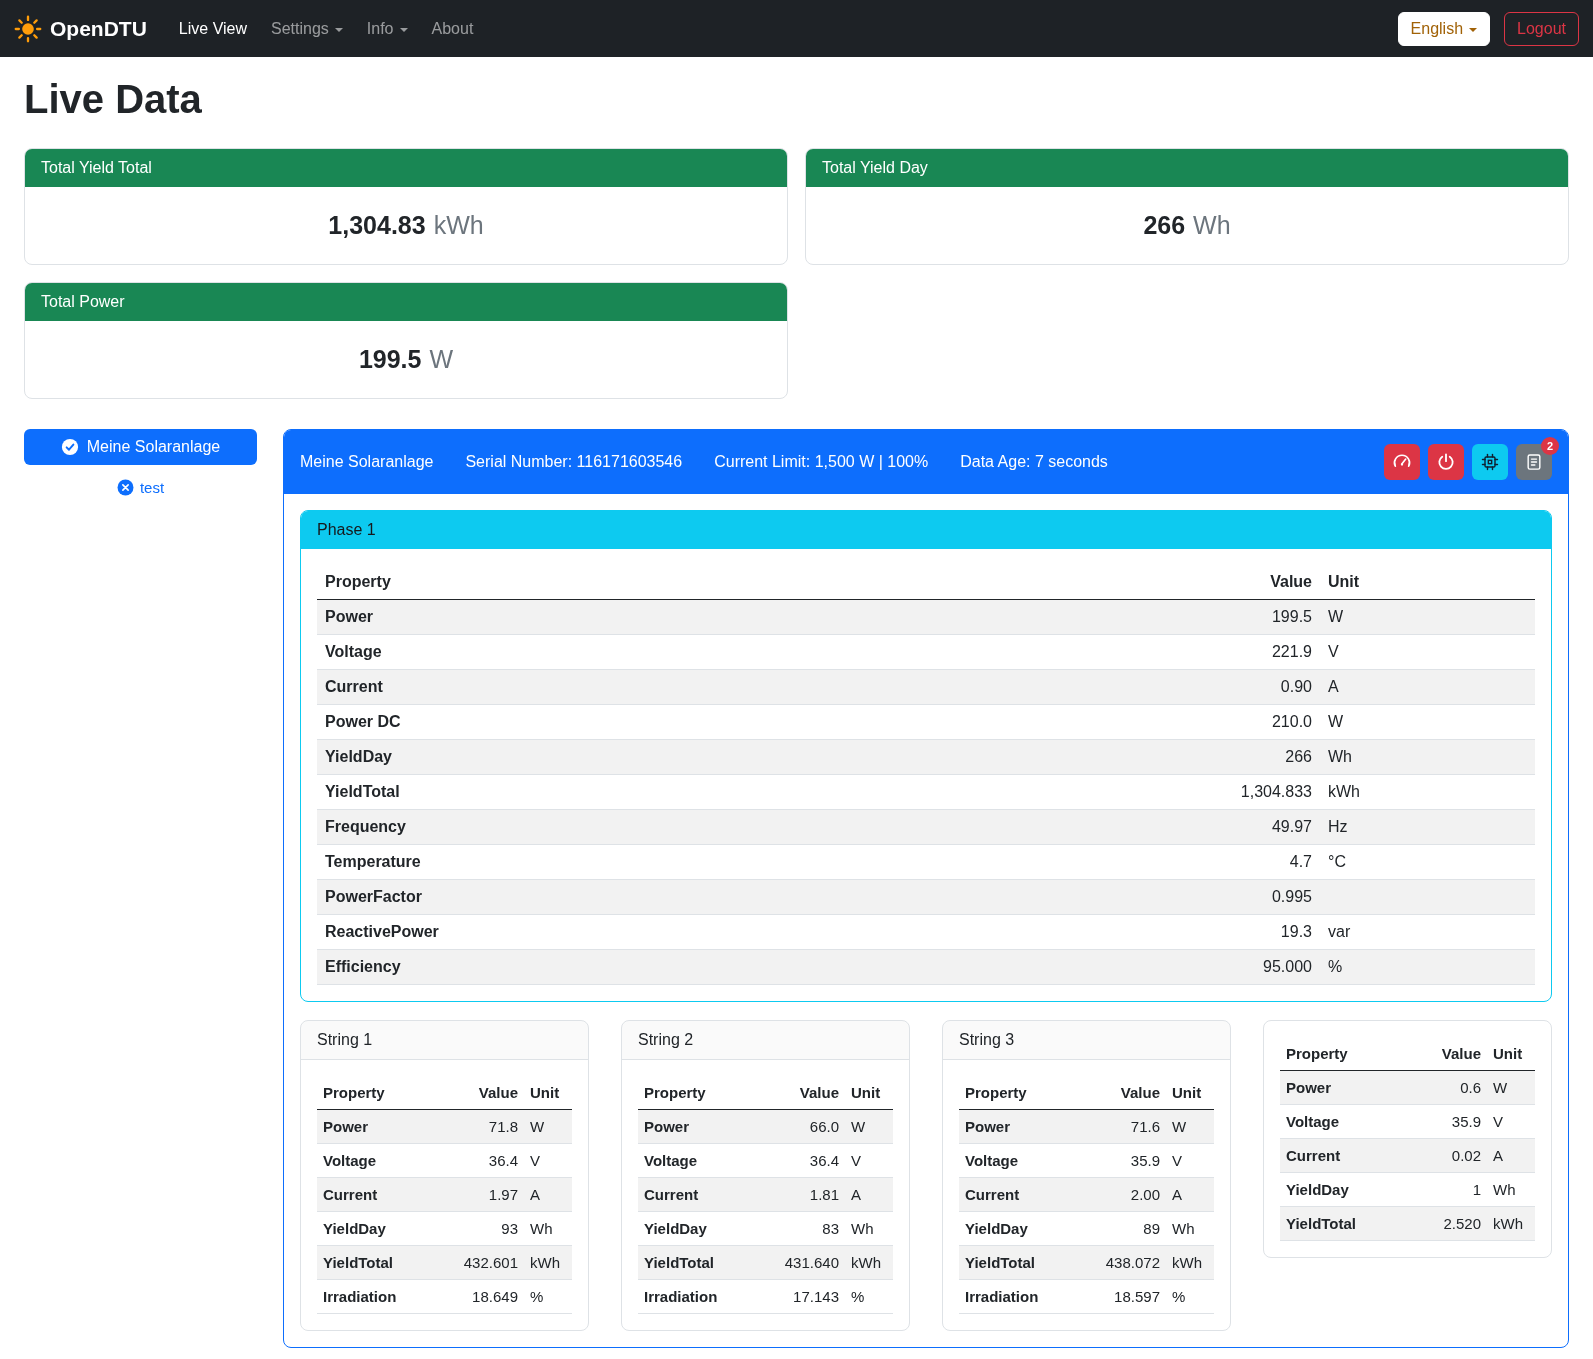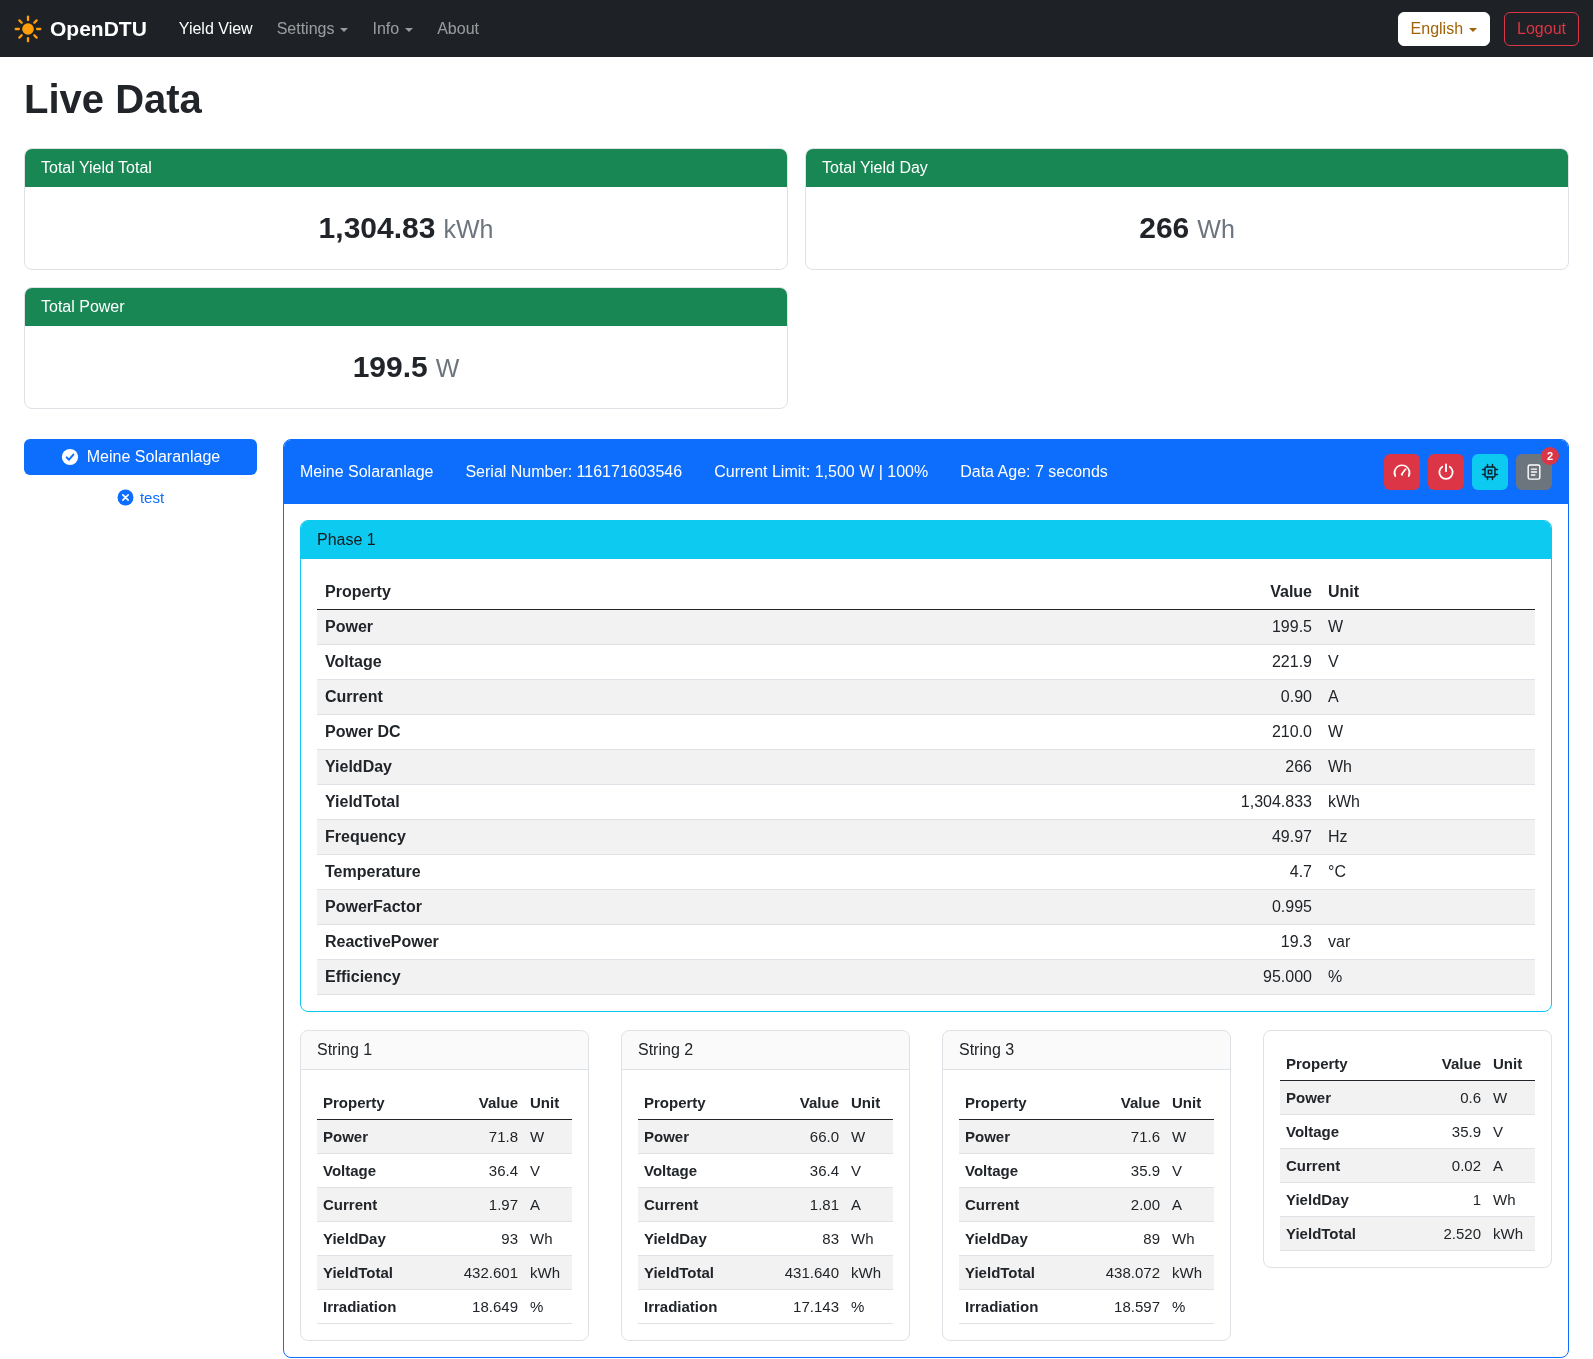--- a/index.html
+++ b/index.html
@@ -23,21 +23,21 @@
   .lang-btn { background:#fff; color:#a16207; border:1px solid #fff; border-radius:6px; padding:7px 12px; font-size:16px; cursor:pointer; font-family:inherit; }
   .logout-btn { background:transparent; color:#dc3545; border:1px solid #dc3545; border-radius:6px; padding:7px 12px; font-size:16px; cursor:pointer; font-family:inherit; }
   
   .content { padding:16px 24px 32px 24px; }
   h1 { font-size:40px; font-weight:700; margin:4px 0 26px 0; color:#212529; }
   
   .summary-grid { display:grid; grid-template-columns:repeat(2,1fr); gap:17px; margin-bottom:30px; }
   .card { border:1px solid #dee2e6; border-radius:8px; overflow:hidden; background:#fff; }
   .card-header-success { background:#198754; color:#fff; padding:10px 16px; font-size:16px; }
   .summary-body { padding:24px 16px; text-align:center; }
-  .summary-value { font-size:30px; font-weight:700; color:#212529; }
+  .summary-value { font-size:25px; font-weight:700; color:#212529; }
   .summary-unit { font-size:25px; color:#6c757d; margin-left:8px; font-weight:400; }
   
   .layout { display:flex; align-items:flex-start; gap:26px; }
   .sidebar { width:233px; flex-shrink:0; }
   .inverter-select-btn {
     width:100%; background:#0d6efd; color:#fff; border:none; border-radius:6px;
     padding:9px 10px; font-size:16px; display:flex; align-items:center; justify-content:center;
     gap:8px; cursor:pointer; font-family:inherit;
   }
   .sidebar-test { display:flex; align-items:center; justify-content:center; gap:6px; margin-top:14px; color:#0d6efd; font-size:15px; cursor:pointer; }
@@ -96,21 +96,21 @@
             <line x1="4.6" y1="4.6" x2="6.6" y2="6.6"></line>
             <line x1="17.4" y1="17.4" x2="19.4" y2="19.4"></line>
             <line x1="4.6" y1="19.4" x2="6.6" y2="17.4"></line>
             <line x1="17.4" y1="6.6" x2="19.4" y2="4.6"></line>
           </g>
         </svg>
     </span>
     <span>OpenDTU</span>
   </div>
   <div class="nav-links">
-    <a class="nav-link active">Yield View</a>
+    <a class="nav-link active">Live View</a>
     <a class="nav-link"><span>Settings</span><span class="caret"></span></a>
     <a class="nav-link"><span>Info</span><span class="caret"></span></a>
     <a class="nav-link">About</a>
   </div>
   <div class="nav-right">
     <button class="lang-btn"><span>English</span><span class="caret"></span></button>
     <button class="logout-btn">Logout</button>
   </div>
 </nav>
 

